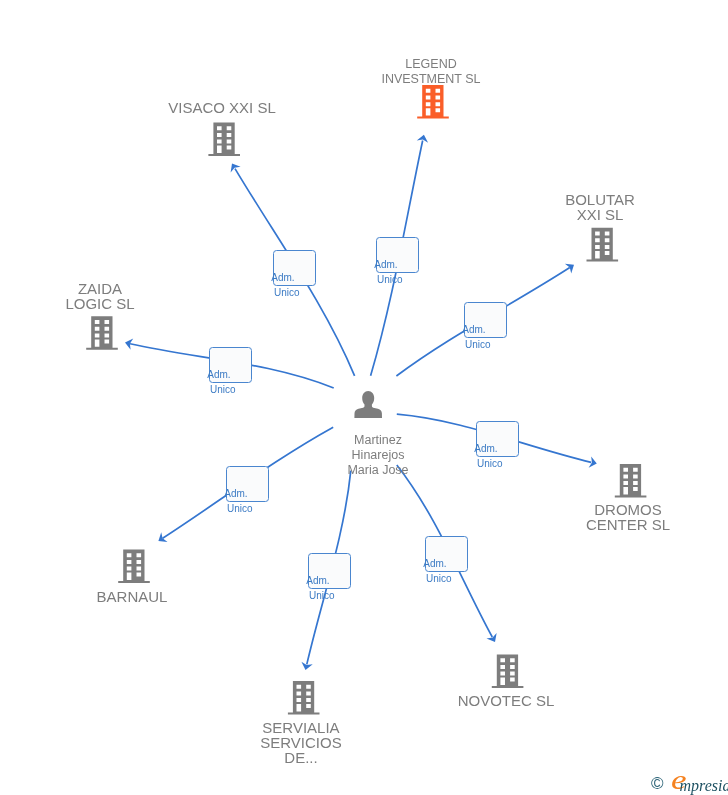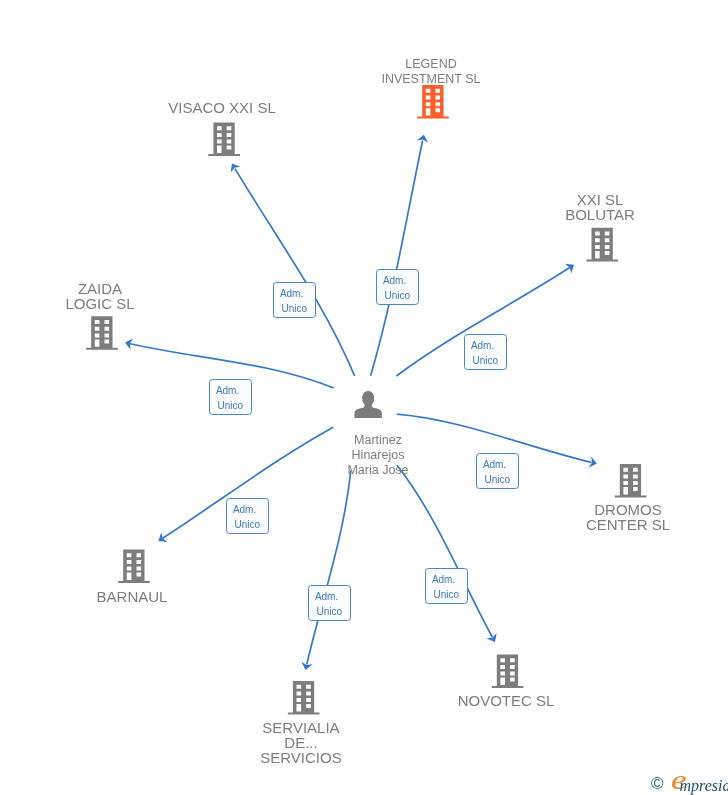--- a/index.html
+++ b/index.html
@@ -7,21 +7,21 @@
   body{width:728px;height:795px;background:#ffffff;
        font-family:"Liberation Sans",sans-serif;position:relative;overflow:hidden;}
   #graph{position:absolute;left:0;top:0;width:728px;height:795px;}
   .nlabel{position:absolute;text-align:center;color:#7d7d7d;font-size:15px;will-change:transform;
           line-height:15px;}
   .nlabel.main{font-size:12.5px;line-height:15px;margin-top:8px;}
   .nlabel span{display:block;}
   .elabel{position:absolute;width:42.5px;height:35.5px;box-sizing:border-box;will-change:transform;
           border:1.7px solid #4a86cf;border-radius:3.5px;
           background:#fafbfc;color:#3c7bc4;font-size:10px;line-height:15.05px;
-          text-align:center;padding-top:3px;margin-top:32px;}
+          text-align:left;padding-top:19px;}
   .elabel span{display:block;}
   .elabel span:first-child{position:relative;left:-2.7px;}
   .wm{position:absolute;left:0;top:0;width:728px;height:795px;}
   .wm span{position:absolute;white-space:nowrap;line-height:1;}
   .wm-c{color:#2b6377;font-size:17px;left:651px;top:774.5px;}
   .wm-e{color:#f58220;font-size:27px;font-style:italic;font-family:"Liberation Serif",serif;
         left:671px;top:767px;transform:scaleX(1.3);transform-origin:left bottom;}
   .wm-r{color:#1f5263;font-size:16px;font-style:italic;font-family:"Liberation Serif",serif;
         left:679.5px;top:777.5px;}
 </style>
@@ -99,34 +99,34 @@
   <span>INVESTMENT SL</span>
 </div>
 <div class="nlabel" id="lbl-visaco" style="left: 102px; top: 100px; width: 240px;">
   <span>VISACO XXI SL</span>
 </div>
 <div class="nlabel" id="lbl-zaida" style="left: -20px; top: 280.6px; width: 240px;">
   <span>ZAIDA</span>
   <span>LOGIC SL</span>
 </div>
 <div class="nlabel" id="lbl-bolutar" style="left: 480.4px; top: 192px; width: 240px;">
+  <span>BOLUTAR</span>
   <span>XXI SL</span>
-  <span>BOLUTAR</span>
 </div>
 <div class="nlabel" id="lbl-dromos" style="left: 508.3px; top: 501.6px; width: 240px;">
   <span>DROMOS</span>
   <span>CENTER SL</span>
 </div>
 <div class="nlabel" id="lbl-certus" style="left: 385.6px; top: 693.2px; width: 240px;">
   <span>NOVOTEC SL</span>
 </div>
 <div class="nlabel" id="lbl-servialia" style="left: 181.3px; top: 719.6px; width: 240px;">
   <span>SERVIALIA</span>
+  <span>SERVICIOS</span>
   <span>DE...</span>
-  <span>SERVICIOS</span>
 </div>
 <div class="nlabel" id="lbl-barnaul" style="left: 11.8px; top: 589.1px; width: 240px; text-align: center;">
   <span>BARNAUL</span>
 </div>
 <div class="nlabel main" id="lbl-person" style="left: 258px; top: 425px; width: 240px;">
   <span>Martinez</span>
   <span>Hinarejos</span>
   <span>Maria Jose</span>
 </div>
 

